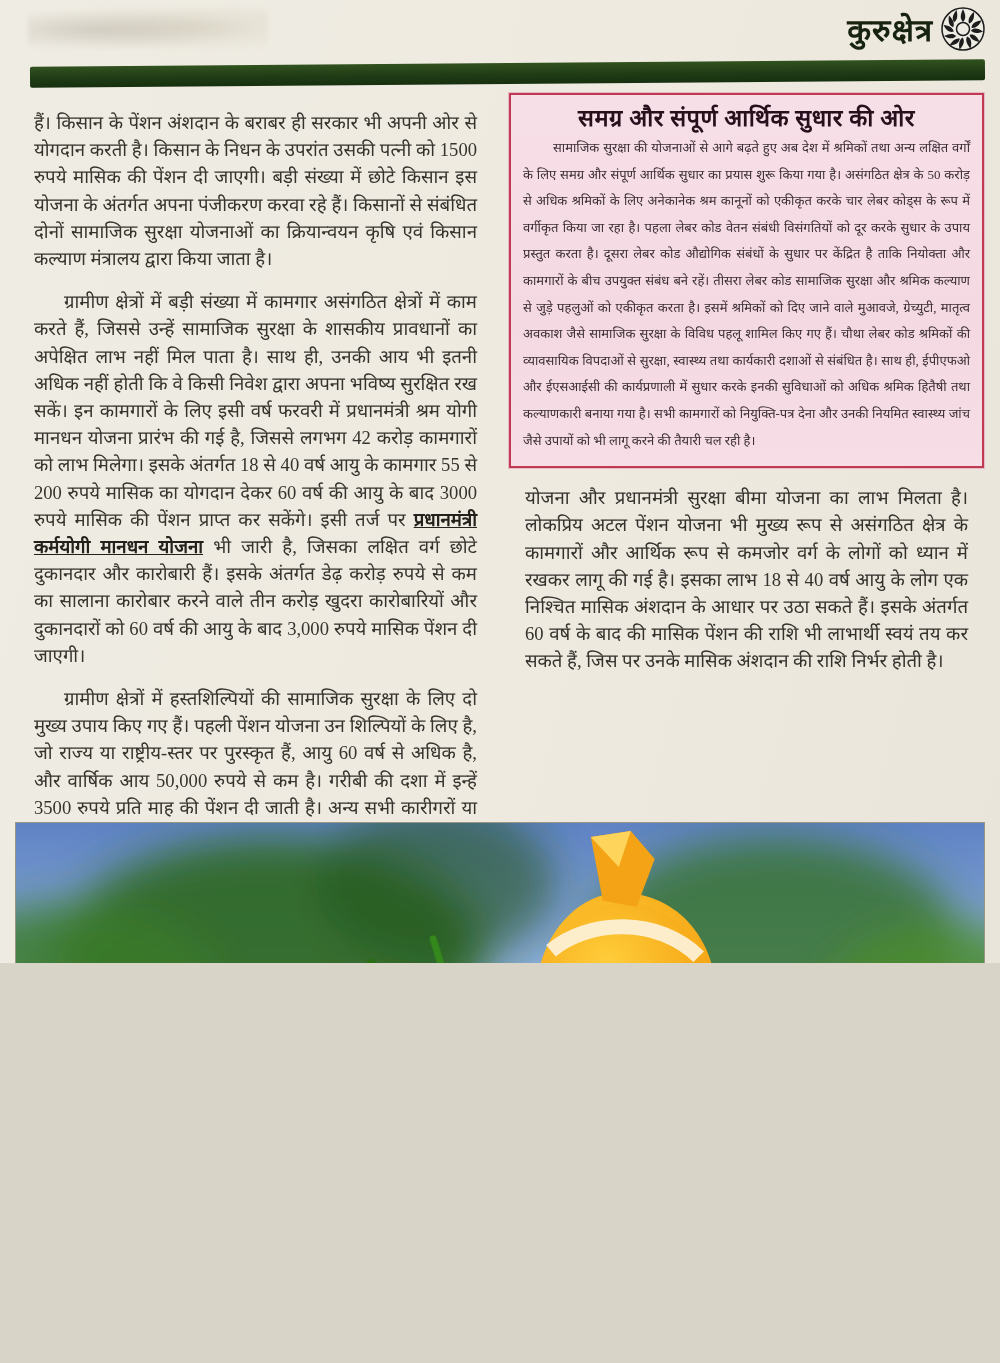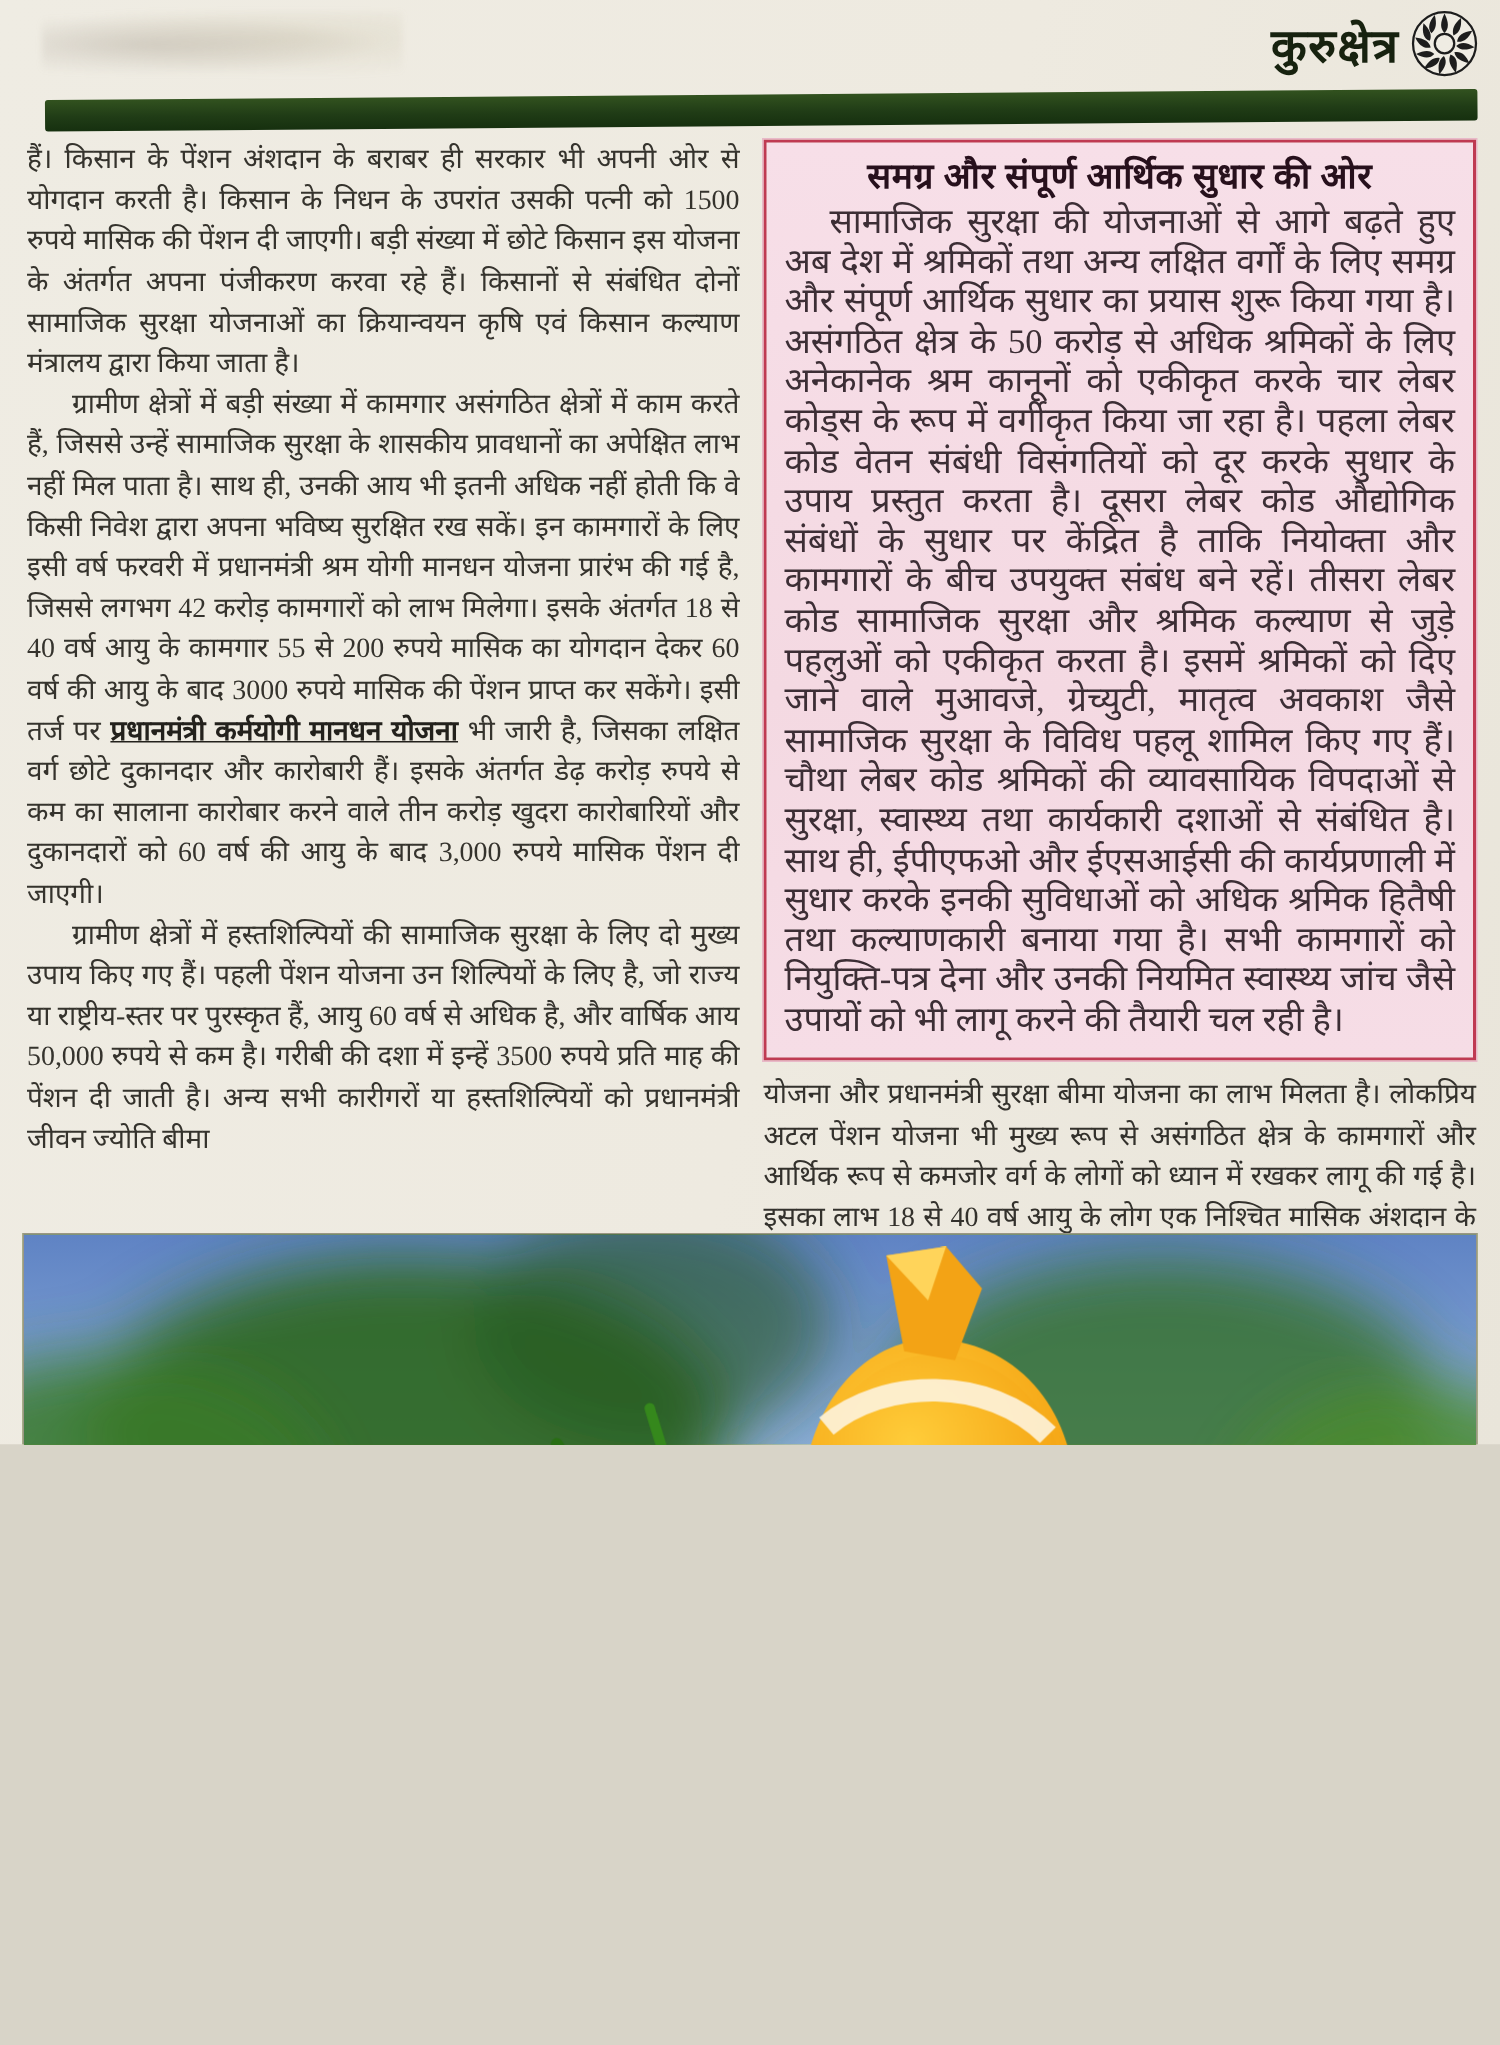--- a/index.html
+++ b/index.html
@@ -16,33 +16,33 @@
     filter:blur(2px); }
   .masthead { position:absolute; top:6px; right:14px; display:flex; align-items:center; gap:7px; }
   .masthead-title { font-size:31px; font-weight:bold; color:#17220f; letter-spacing:1px; }
   .logo { width:46px; height:46px; }
   .green-bar { position:absolute; top:63px; left:30px; width:955px; height:21px;
     background:linear-gradient(180deg,#32521f 0%, #203c16 55%, #16300f 100%);
     transform:rotate(-0.45deg); border-radius:2px; }
 
   .columns { position:absolute; top:93px; left:18px; width:966px; display:flex; gap:16px; }
   .col { width:50%; font-size:18.6px; line-height:27.2px; text-align:justify; }
-  .col p { margin:0; }
+  .col p { margin:16px; }
   .col p.indent { text-indent:30px; }
   .col-left { color:#35332d; }
   .bold-inline { font-weight:bold; color:#23211c;text-decoration:underline; }
 
   .hbox {
     background:linear-gradient(180deg,#f7dfe8 0%, #f4d9e2 60%, #f6dde6 100%);
     border:2px solid #bf3a52; outline:1px solid #e8b9c8;
     padding:6px 12px 12px 12px; margin-bottom:9px;
   }
   .hbox-title { text-align:center; font-weight:bold; font-size:23.5px; line-height:34px;
     color:#27101c; letter-spacing:.5px; }
-  .hbox-body { font-size:23px; line-height:26.6px; text-indent:30px; color:#3c2e35; text-align:justify; }
+  .hbox-body { font-size:13px; line-height:26.6px; text-indent:30px; color:#3c2e35; text-align:justify; }
 
   .photo { position:absolute; top:822px; left:15px; width:970px; height:471px;
     border:1px solid #9a9684; background:#7aa03a; }
   .photo svg { display:block; width:100%; height:100%; }
 
   .footer-issue { position:absolute; left:20px; top:1316px; font-size:20px; font-weight:bold; color:#211e18; }
   .page-circle { position:absolute; left:477px; top:1310px; width:46px; height:46px; border-radius:50%;
     background:radial-gradient(circle at 45% 38%, #ffffff 0 34%, #d9ead0 52%, #64a244 70%, #2d6b1f 88%, #1d4f13 100%);
     border:3px solid #27581a;
     display:flex; align-items:center; justify-content:center;

